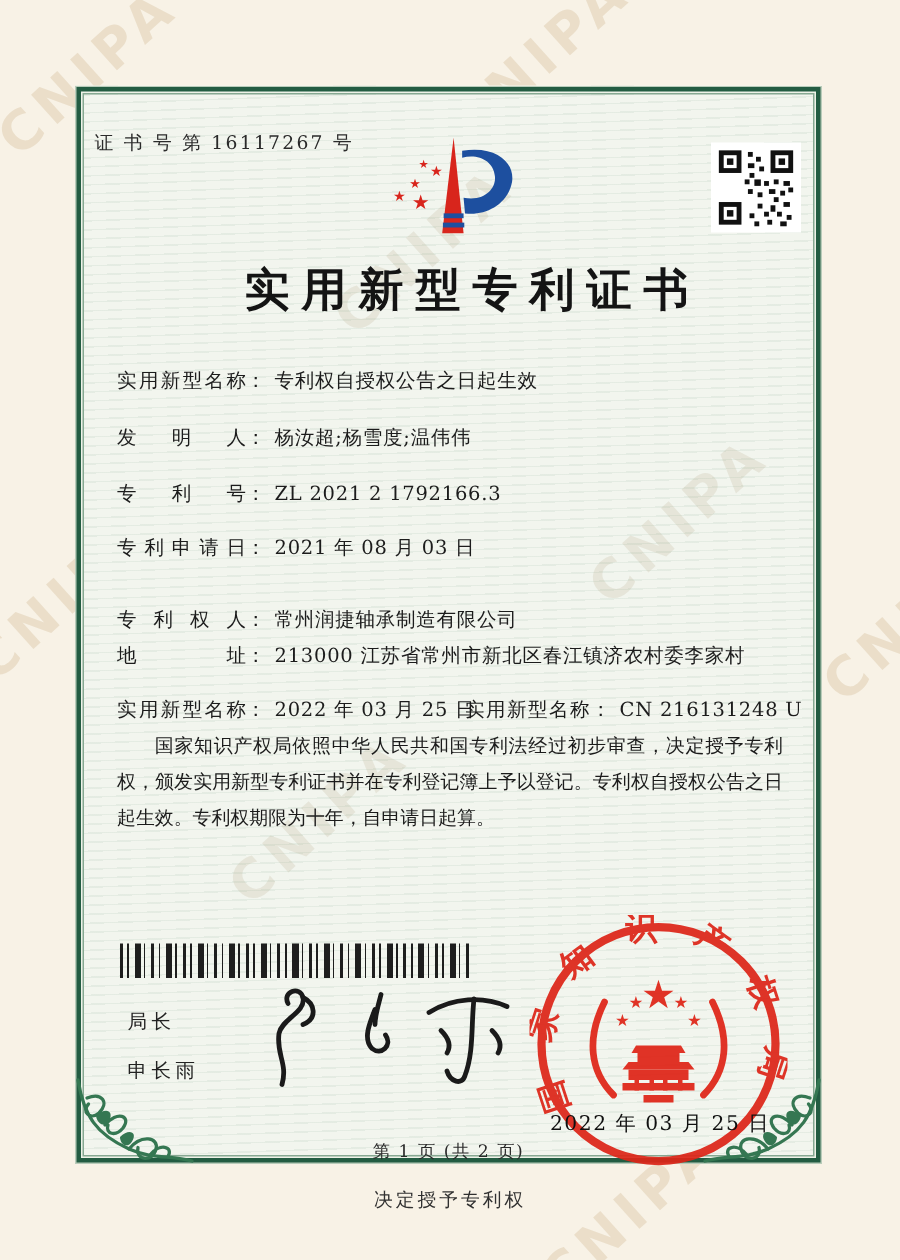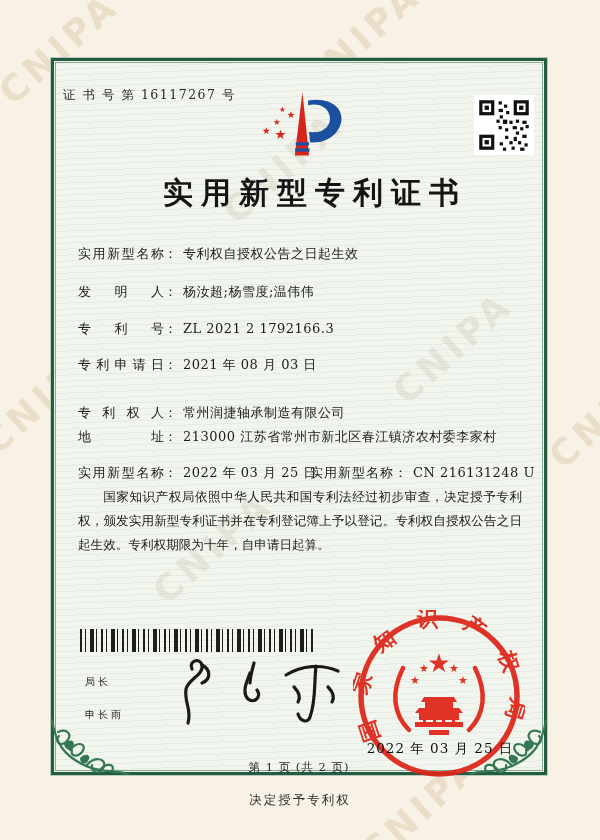--- a/index.html
+++ b/index.html
@@ -54,21 +54,21 @@
     position:absolute;left:30px;top:572px;width:236px;height:23px;
     background:repeating-linear-gradient(90deg,
       #1e1e1e 0 2px,rgba(0,0,0,0) 2px 5px,
       #1e1e1e 5px 6px,rgba(0,0,0,0) 6px 10px,
       #1e1e1e 10px 14px,rgba(0,0,0,0) 14px 16px,
       #1e1e1e 16px 17px,rgba(0,0,0,0) 17px 21px);
   }
   .sig-block{
     position:absolute;left:35px;top:608px;
     font-family:"DejaVu Sans","Liberation Sans",sans-serif;
-    font-size:10px;color:#222;letter-spacing:3px;line-height:33px;
+    font-size:13px;color:#222;letter-spacing:3px;line-height:33px;
   }
   .sig-svg{position:absolute;left:108px;top:592px;width:200px;height:85px;}
   .seal{position:absolute;left:303px;top:553px;width:172px;height:172px;}
   .seal-date{
     position:absolute;left:295px;top:683px;width:190px;text-align:center;
     font-size:13.5px;color:#101010;letter-spacing:1px;
   }
   .page-info{
     position:absolute;left:0;top:703px;width:100%;text-align:center;
     font-size:11.5px;color:#2a2a2a;letter-spacing:1px;

